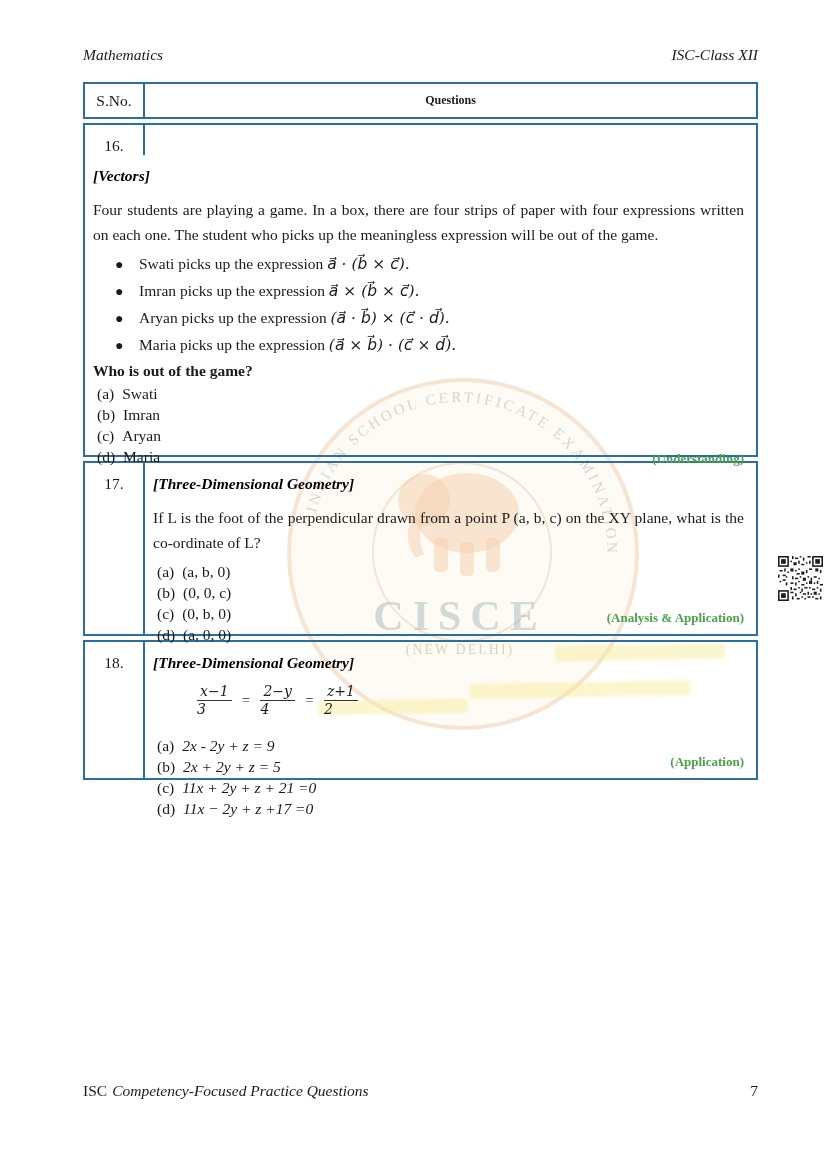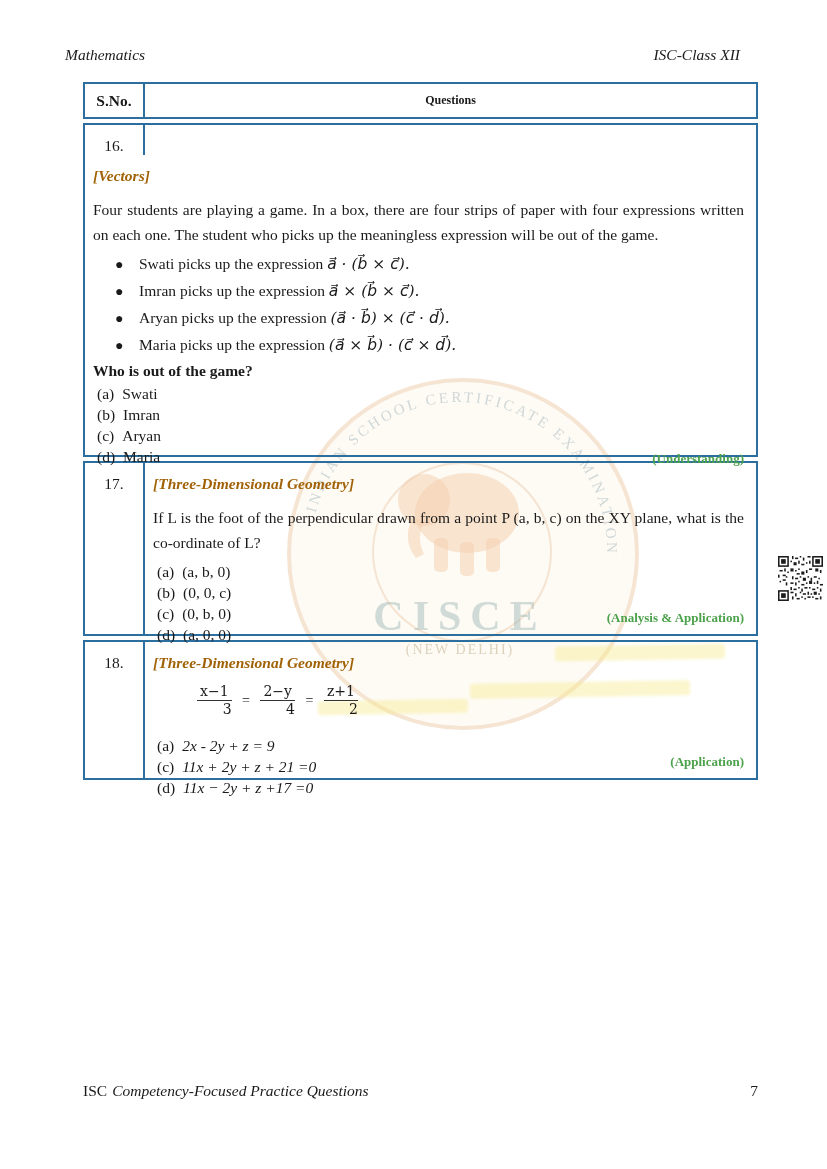--- a/index.html
+++ b/index.html
@@ -1,55 +1,55 @@
 <!DOCTYPE html>
 <html><head>
 <meta charset="utf-8">
 <style>
   html,body{margin:0;padding:0;background:#e8e8e8;}
   .page{position:relative;width:827px;height:1169px;background:#ffffff;overflow:hidden;
         font-family:"Liberation Serif","DejaVu Serif",serif;color:#1a1a1a;}
   
-  .doc-header{position:absolute;top:46px;left:65px;width:675px;display:flex;
+  .doc-header{position:absolute;top:46px;left:83px;width:675px;display:flex;
               justify-content:space-between;font-style:italic;font-size:15.5px;z-index:2;}
   .doc-footer{position:absolute;top:1082px;left:83px;width:675px;display:flex;
               justify-content:space-between;font-size:15.5px;z-index:2;}
   .footer-left b{font-style:normal;font-weight:normal;margin-right:5px;}
   .footer-left i{font-style:italic;}
   
   .qtable{position:absolute;top:82px;left:83px;width:675px;z-index:2;}
   .trow{box-sizing:border-box;border:2px solid #2c6f9f;display:flex;margin-bottom:4px;
         background:transparent;}
   .cell-num{box-sizing:border-box;width:60px;border-right:2px solid #2c6f9f;
             text-align:center;padding-top:12px;font-size:15.5px;flex:none;}
   .cell-q{position:relative;box-sizing:border-box;flex:1;padding:8px 12px 8px 8px;}
   .head-row{height:37px;align-items:center;}
-  .head-row .cell-num{padding-top:0;font-weight:bold;display:flex;align-items:center;
+  .head-row .cell-num{padding-top:0;font-weight:normal;display:flex;align-items:center;
                       justify-content:center;height:100%;}
   .head-row .cell-q{padding:0;display:flex;align-items:center;justify-content:center;
                     font-weight:bold;font-size:12px;height:100%;}
   .row-16{height:334px;flex-direction:column;}
   .row-17{height:175px;}
   .row-18{height:140px;}
   
-  .topic{color:#a16207;font-weight:bold;font-style:italic;font-size:15.5px;margin:4px 0 12px;}
+  .topic{color:#000000;font-weight:bold;font-style:italic;font-size:15.5px;margin:4px 0 12px;}
   .qbody{font-size:15.5px;line-height:25px;text-align:justify;margin:0 0 6px;}
   .bullets{margin:4px 0 4px 0;}
   .bullet-item{position:relative;padding-left:46px;font-size:15.5px;line-height:20px;margin:7px 0;}
   .bullet-dot{position:absolute;left:22px;top:1px;font-size:14px;}
   .math{font-style:italic;font-family:"DejaVu Serif","DejaVu Sans",serif;}
   .prompt{font-weight:bold;font-size:15.5px;margin:6px 0 3px;}
   .options{margin:2px 0 0 4px;}
   .opt{font-size:15.5px;line-height:21px;}
   .opt .letter{margin-right:8px;}
   .opt-math{font-style:italic;}
   .tag{position:absolute;right:12px;bottom:8px;color:#4ca24c;font-weight:bold;font-size:13px;}
   
   .equation{margin:6px 0 18px 44px;font-size:14px;}
-  .frac{display:inline-block;vertical-align:middle;text-align:right;
+  .frac{display:inline-block;vertical-align:middle;text-align:left;font-style:italic;
         font-family:"DejaVu Serif",serif;}
   .frac .num{display:block;border-bottom:1px solid #333;padding:0 3px 1px;line-height:15px;}
   .frac .den{display:block;padding-top:1px;line-height:15px;}
   .eqsign{display:inline-block;margin:0 7px;vertical-align:middle;}
   
   .watermark{position:absolute;inset:0;z-index:1;pointer-events:none;}
   .wm-ring-outer{position:absolute;left:287px;top:378px;width:344px;height:344px;border-radius:50%;
                  border:4px solid rgba(225,175,130,0.30);
                  background:radial-gradient(circle, rgba(252,243,225,0.35) 55%, rgba(250,230,200,0.15) 100%);}
   .wm-ring-inner{position:absolute;left:372px;top:462px;width:176px;height:176px;border-radius:50%;
@@ -155,20 +155,21 @@
         <div class="topic">[Three-Dimensional Geometry]</div>
         <div class="equation">
           <span class="frac"><span class="num">x−1</span><span class="den">3</span></span>
           <span class="eqsign">=</span>
           <span class="frac"><span class="num">2−y</span><span class="den">4</span></span>
           <span class="eqsign">=</span>
           <span class="frac"><span class="num">z+1</span><span class="den">2</span></span>
         </div>
         <div class="options">
           <div class="opt"><span class="letter">(a)</span><span class="opt-math">2x - 2y + z = 9</span></div>
+          <div class="opt"><span class="letter">(b)</span><span class="opt-math">2x + 2y + z = 5</span></div>
           <div class="opt"><span class="letter">(c)</span><span class="opt-math">11x + 2y + z + 21 =0</span></div>
           <div class="opt"><span class="letter">(d)</span><span class="opt-math">11x − 2y + z +17 =0</span></div>
         </div>
         <div class="tag">(Application)</div>
       </div>
     </div>
   </div>
 
   <svg class="qr" viewBox="0 0 29 29">
     <rect x="0" y="0" width="29" height="29" fill="#fff"></rect>

